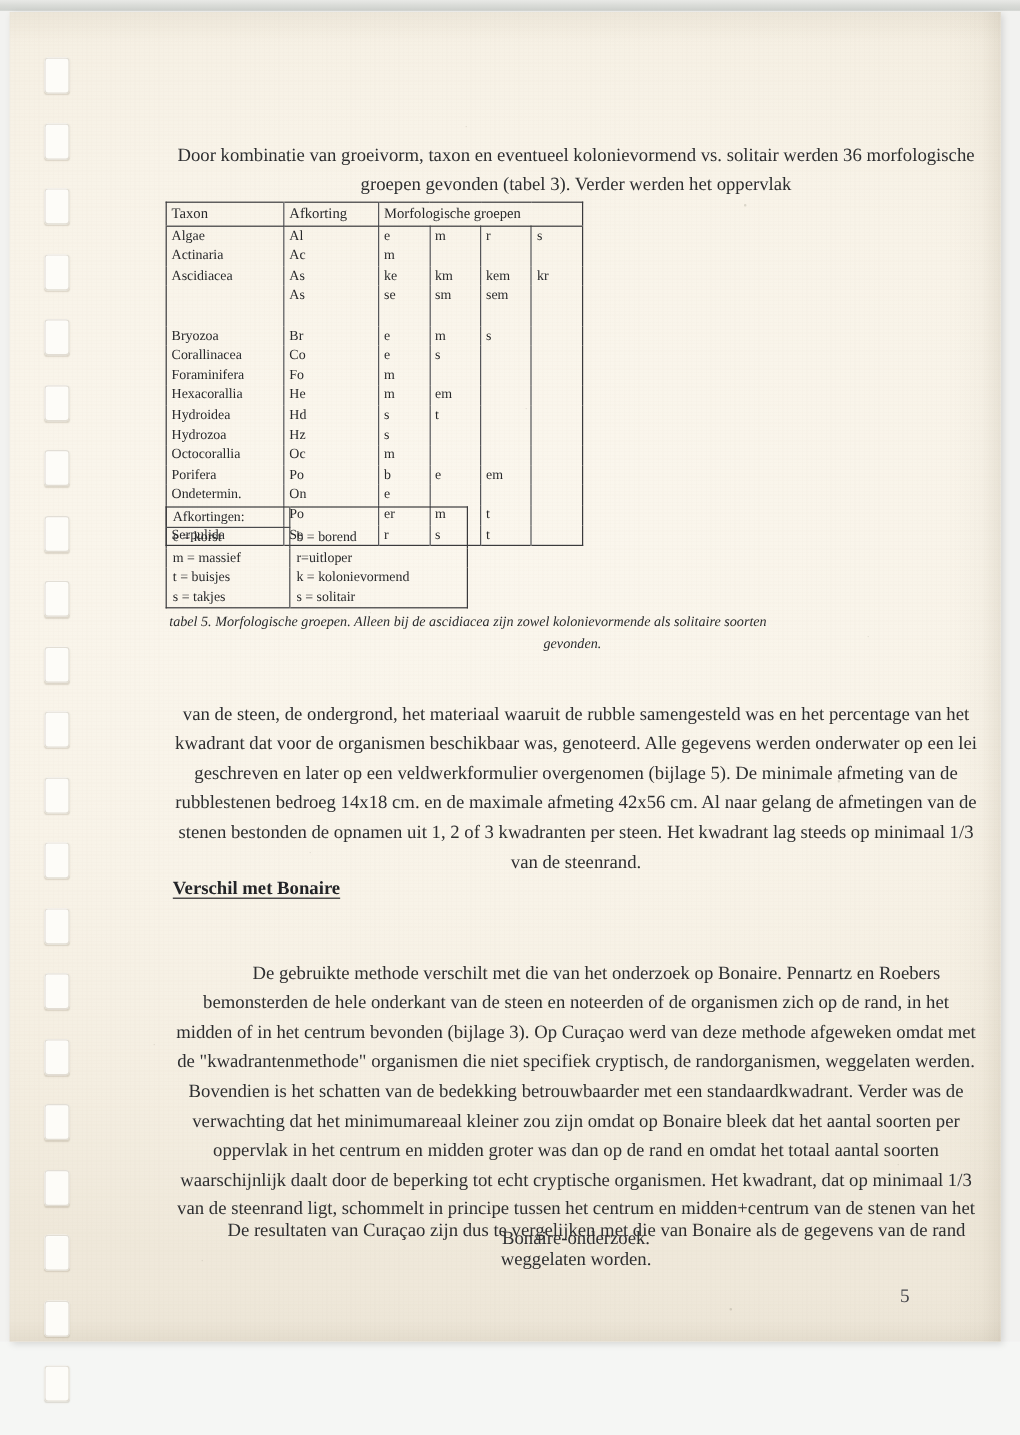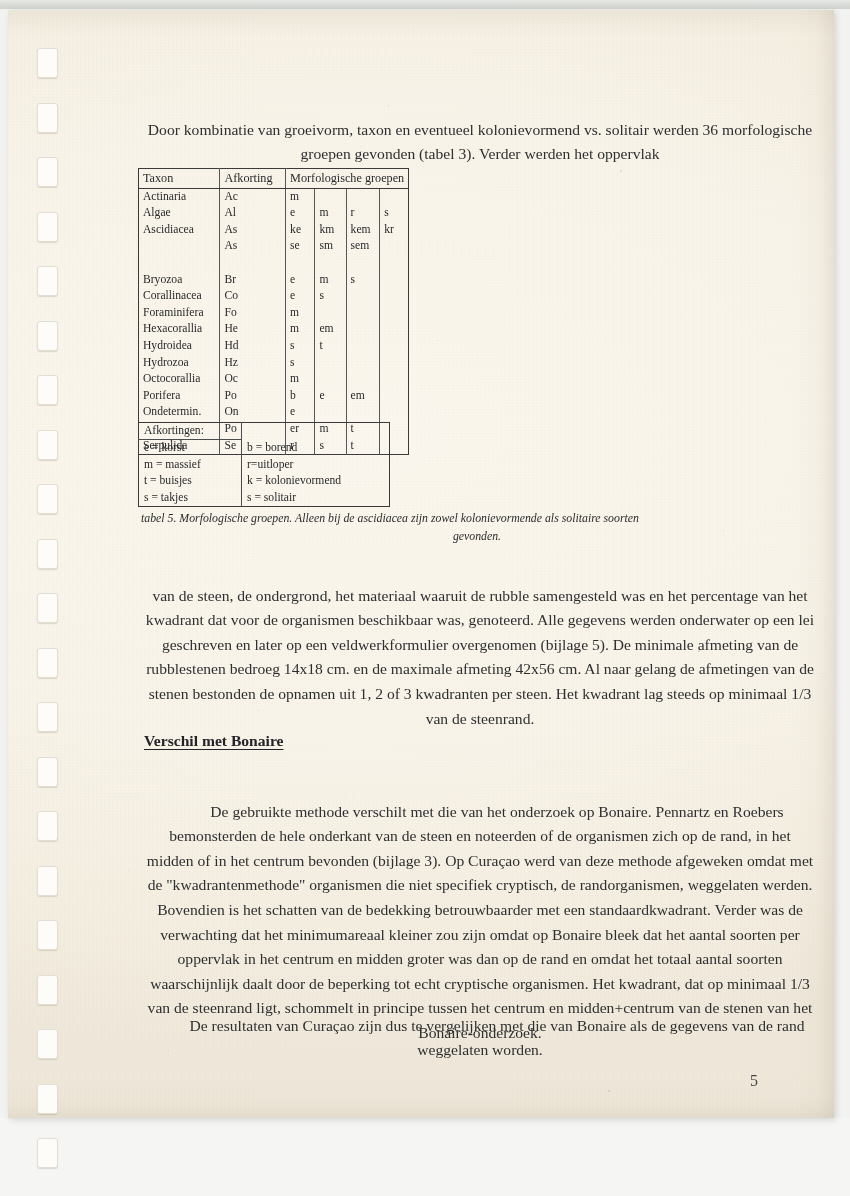--- a/index.html
+++ b/index.html
@@ -127,21 +127,21 @@
 
   #body-para-1 { top: 558px; }
   #body-para-2 { top: 774px; }
   #body-para-3 { top: 988px; }
 
   
   #morph-table {
     position: absolute;
     left: 130px;
     top: 158px;
-    width: 271px;
+    width: 348px;
     border-collapse: collapse;
     border: 1.6px solid #3a3a3c;
     background: transparent;
     font-size: 11.6px;
     line-height: 14.6px;
     color: #28292b;
     font-family: Liberation Serif, serif;
   }
   #morph-table th, #morph-table td {
     border-left: 1.2px solid #55565a;
@@ -262,34 +262,34 @@
     <table id="morph-table">
       <thead>
         <tr>
           <th class="c-taxon">Taxon</th>
           <th class="c-afk">Afkorting</th>
           <th class="c-g1" colspan="4">Morfologische groepen</th>
         </tr>
       </thead>
       <tbody id="morph-body">
           <tr>
-            <td class="c-taxon">Actinaria</td>
-            <td class="c-afk">Ac</td>
-            <td class="c-g1">m</td>
-            <td class="c-g2"></td>
-            <td class="c-g3"></td>
-            <td class="c-g4"></td>
-          </tr>
-          <tr>
             <td class="c-taxon">Algae</td>
             <td class="c-afk">Al</td>
             <td class="c-g1">e</td>
             <td class="c-g2">m</td>
             <td class="c-g3">r</td>
             <td class="c-g4">s</td>
+          </tr>
+          <tr>
+            <td class="c-taxon">Actinaria</td>
+            <td class="c-afk">Ac</td>
+            <td class="c-g1">m</td>
+            <td class="c-g2"></td>
+            <td class="c-g3"></td>
+            <td class="c-g4"></td>
           </tr>
           <tr>
             <td class="c-taxon">Ascidiacea</td>
             <td class="c-afk">As</td>
             <td class="c-g1">ke</td>
             <td class="c-g2">km</td>
             <td class="c-g3">kem</td>
             <td class="c-g4">kr</td>
           </tr>
           <tr>

